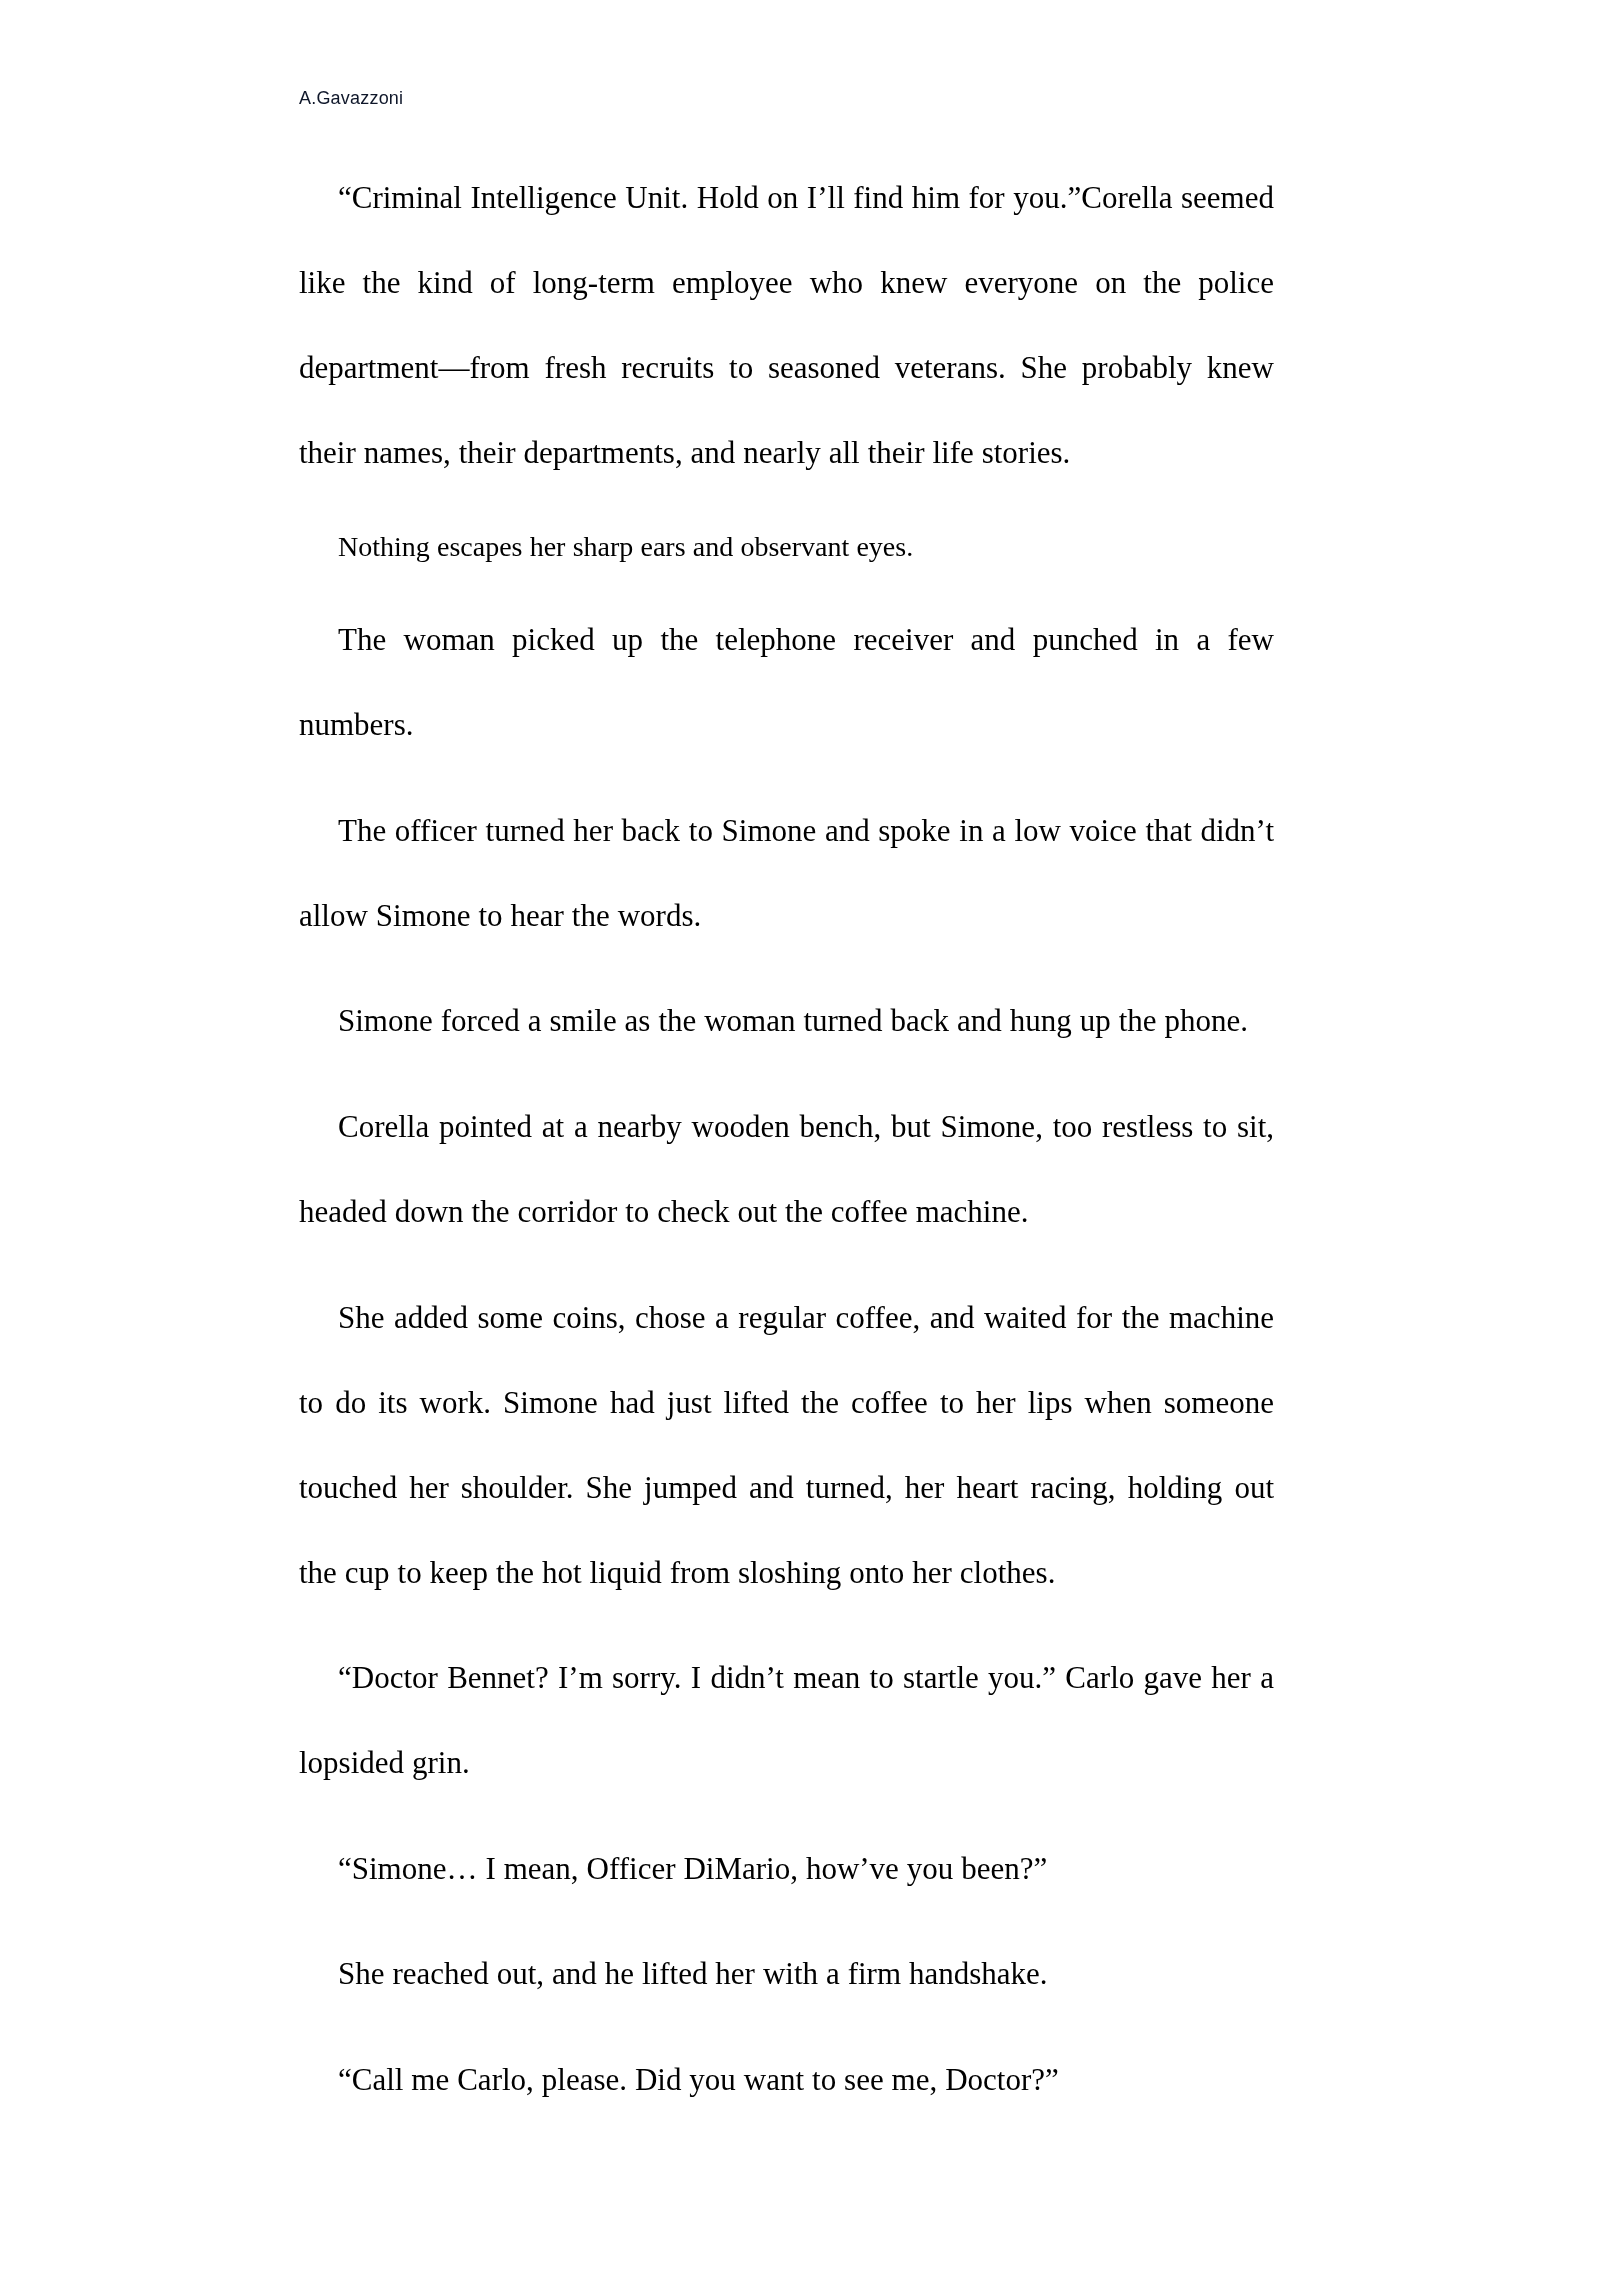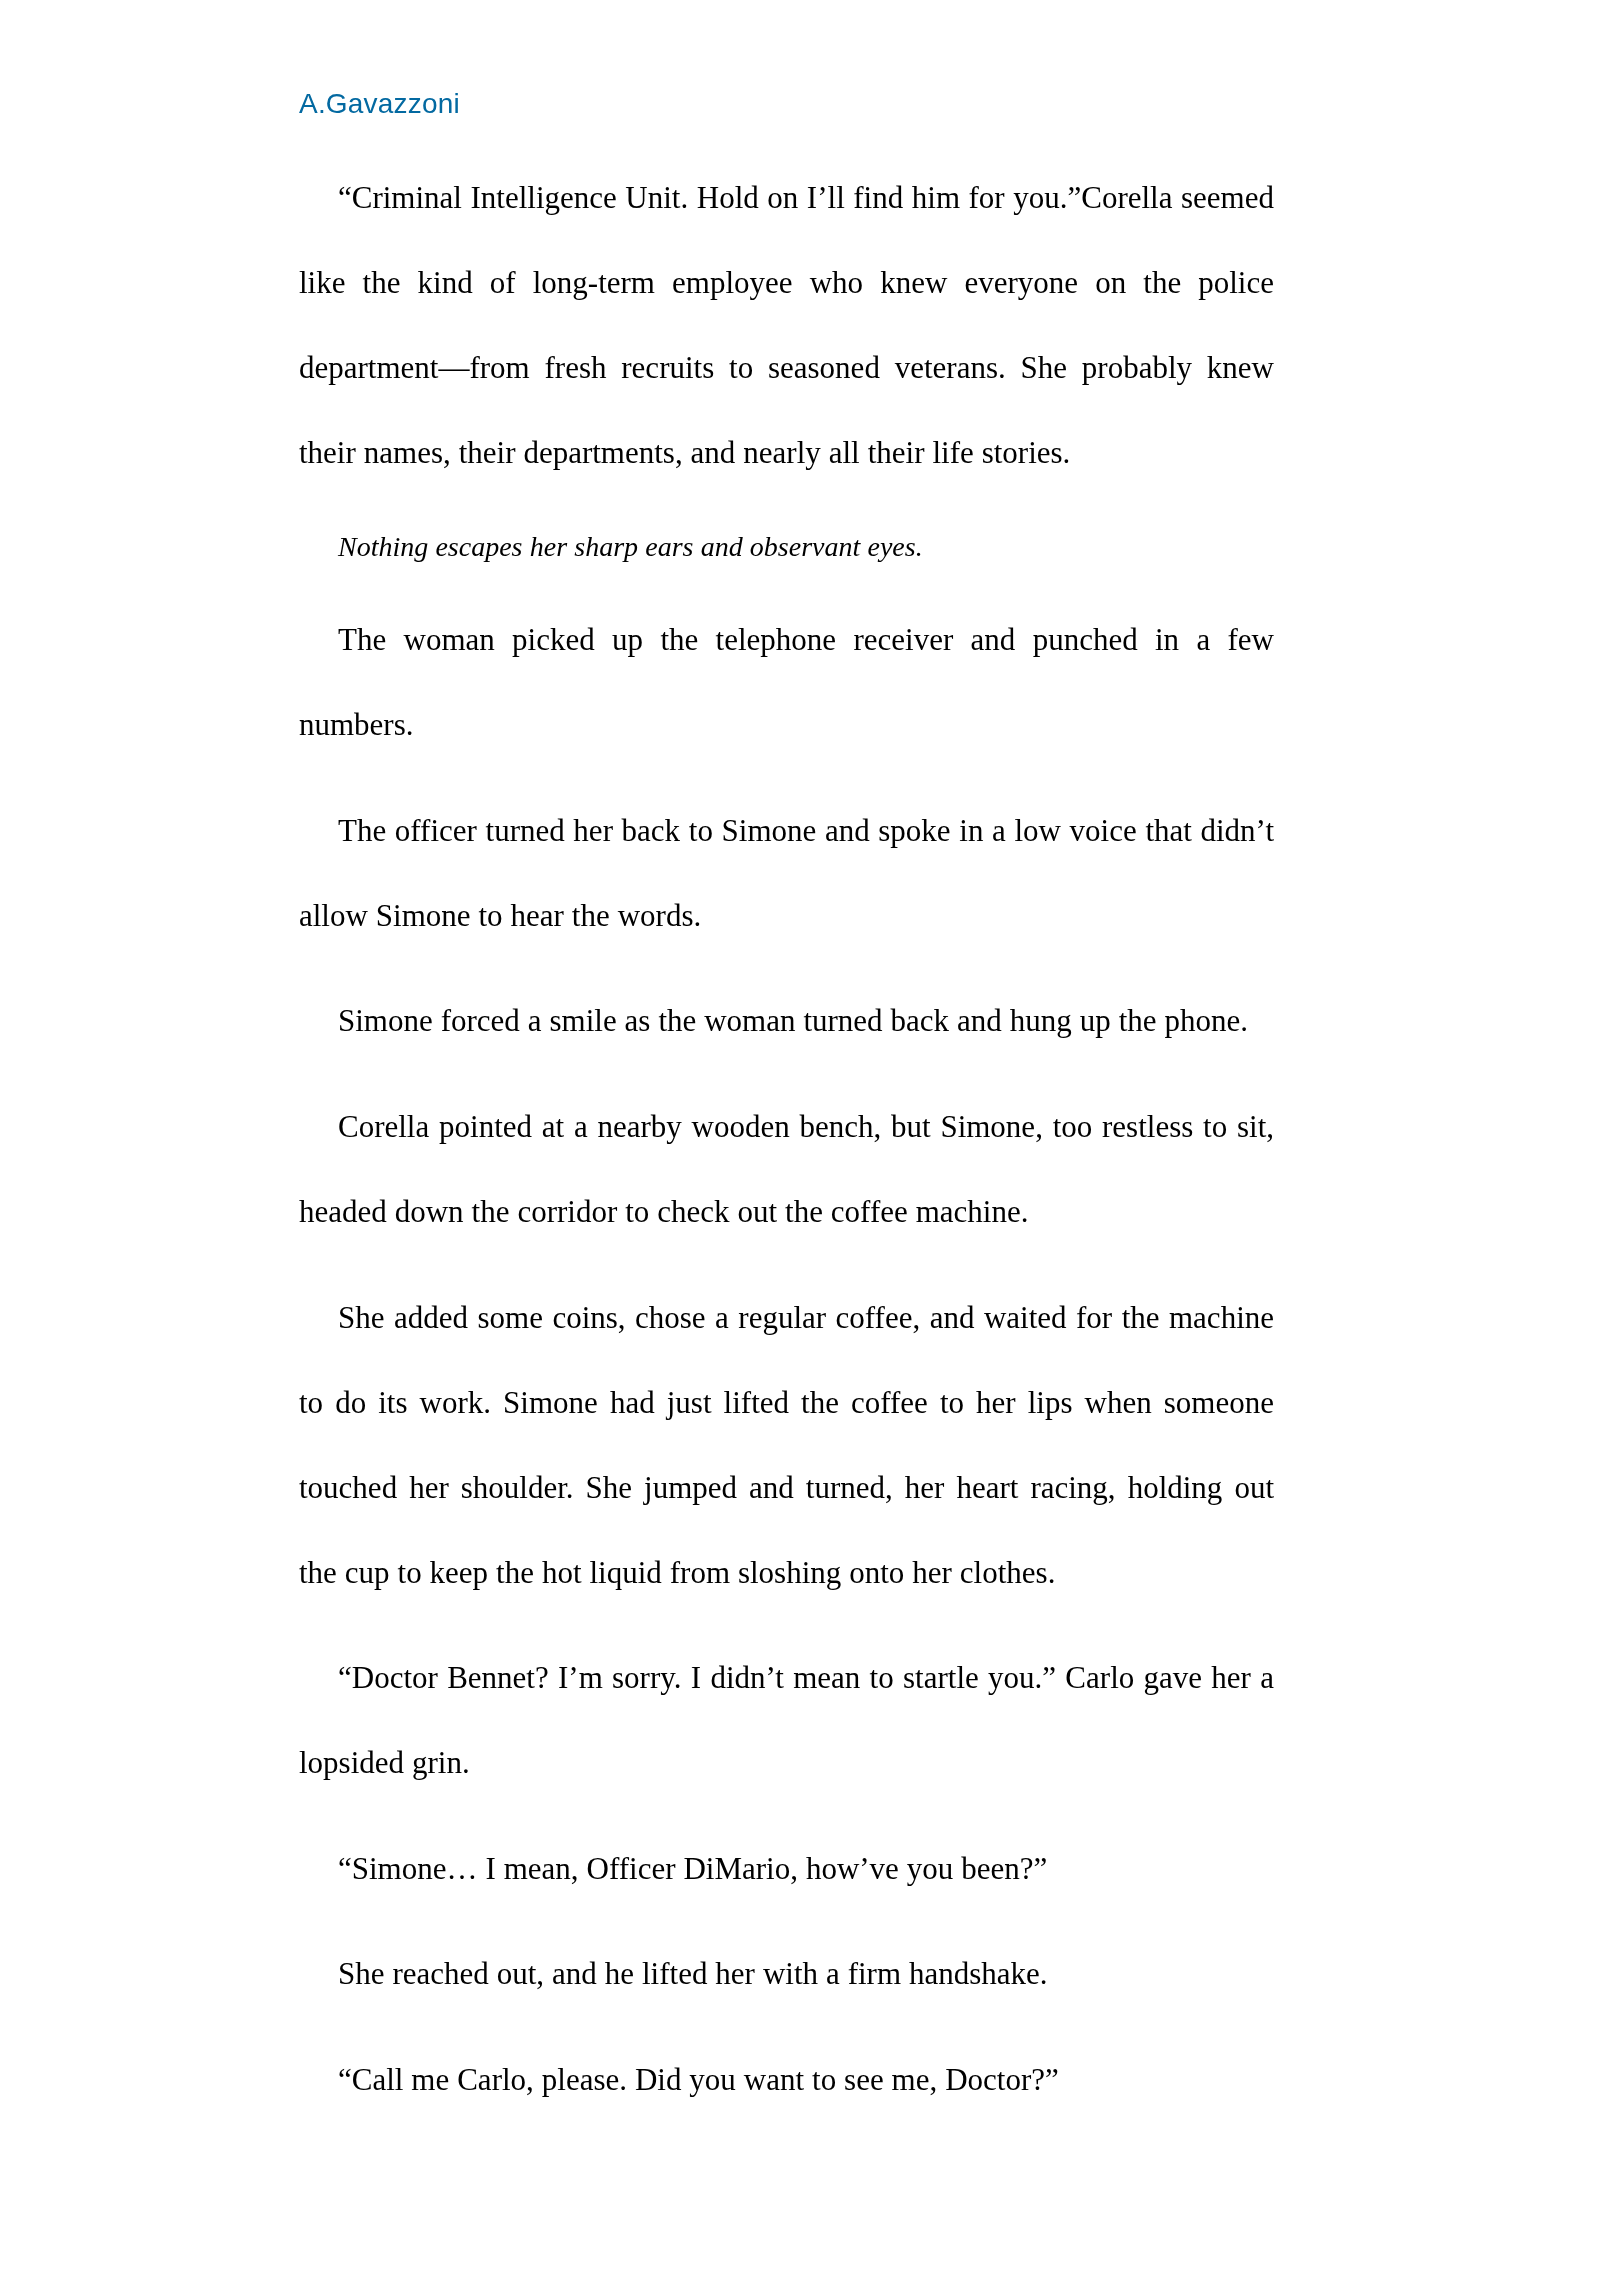--- a/index.html
+++ b/index.html
@@ -19,44 +19,43 @@
     width: 1621px;
     height: 2293px;
     background: #ffffff;
     box-sizing: border-box;
   }
   .running-head {
     position: absolute;
     left: 299px;
     top: 88px;
     font-family: "Liberation Sans", "DejaVu Sans", sans-serif;
-    font-size: 28px;
+    font-size: 18px;
     letter-spacing: 0.2px;
-    color: #0369a1;
+    color: #0f172a;
     white-space: nowrap;
   }
   .body-col {
     position: absolute;
     left: 299px;
     top: 155px;
     width: 975px;
   }
   p.para {
     margin: 0 0 20.6px 0;
     font-size: 31px;
     line-height: 85px;
     text-align: justify;
     text-justify: inter-word;
     text-indent: 39px;
     color: #000000;
     font-weight: 400;
     word-spacing: 0.2px;
   }
   p.para.italic {
-    font-style: italic;
     font-size: 28px;
     line-height: 61px;
     text-align: left;
   }
   
 </style>
 </head>
 <body>
 
 <div class="page">

